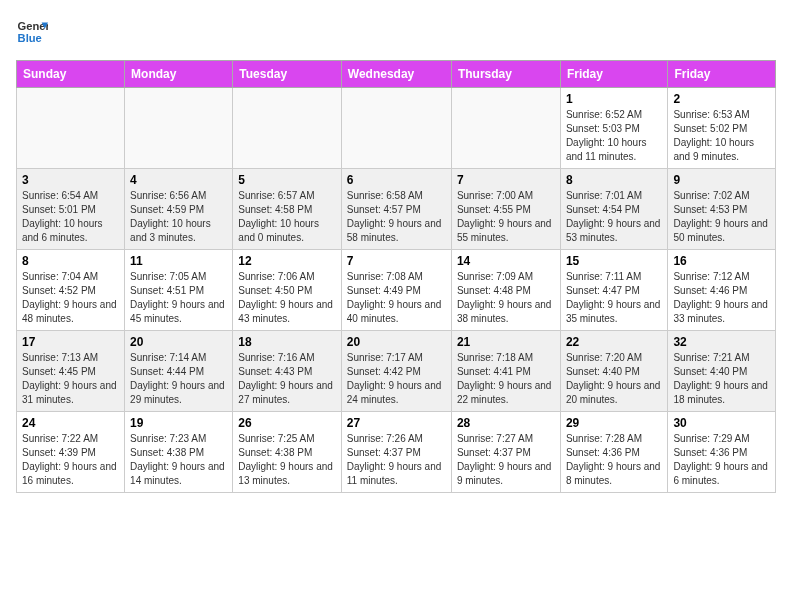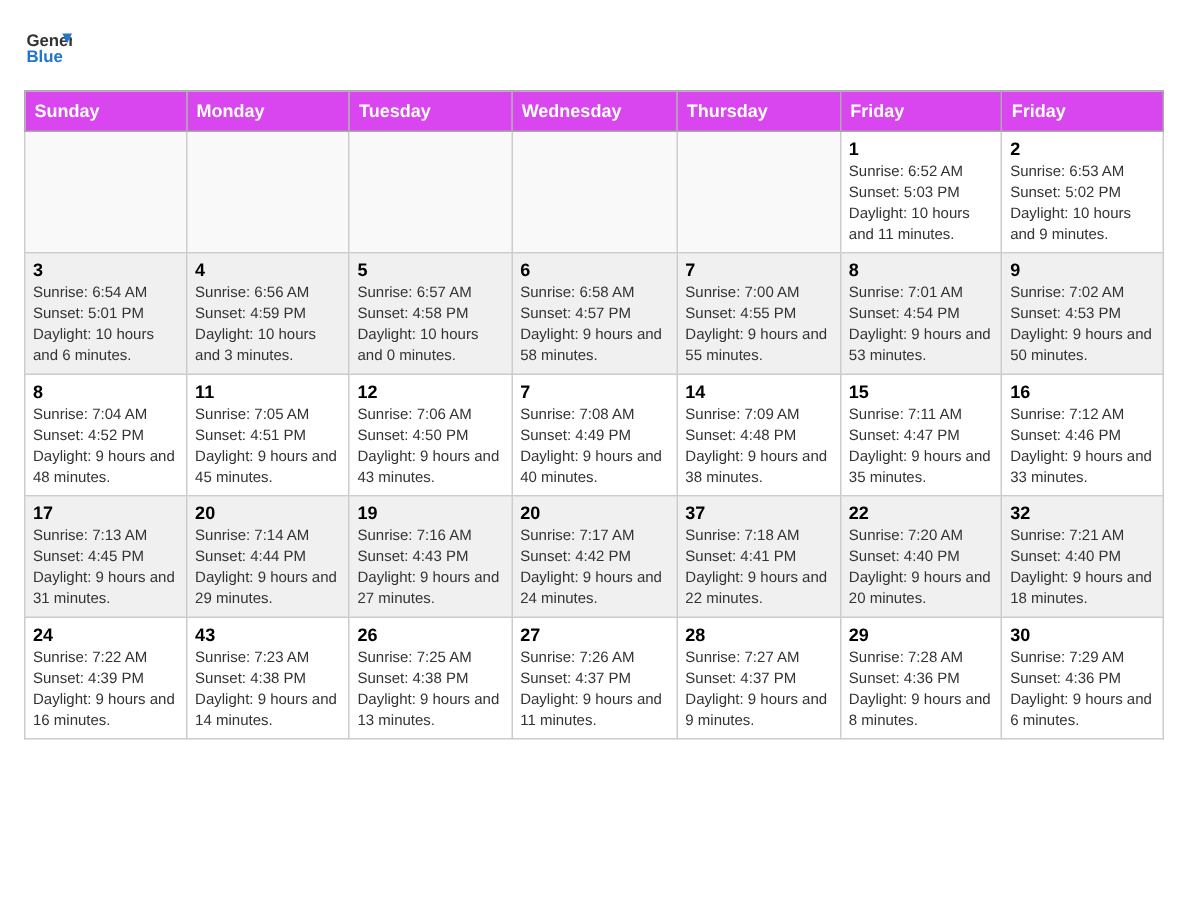--- a/index.html
+++ b/index.html
@@ -183,47 +183,47 @@
       <tr>
         <td class="shaded">
           <span class="day-number">17</span>
           <div class="day-info">Sunrise: 7:13 AM<br>Sunset: 4:45 PM<br>Daylight: 9 hours and 31 minutes.</div>
         </td>
         <td class="shaded">
           <span class="day-number">20</span>
           <div class="day-info">Sunrise: 7:14 AM<br>Sunset: 4:44 PM<br>Daylight: 9 hours and 29 minutes.</div>
         </td>
         <td class="shaded">
-          <span class="day-number">19</span>
+          <span class="day-number">18</span>
           <div class="day-info">Sunrise: 7:16 AM<br>Sunset: 4:43 PM<br>Daylight: 9 hours and 27 minutes.</div>
         </td>
         <td class="shaded">
           <span class="day-number">20</span>
           <div class="day-info">Sunrise: 7:17 AM<br>Sunset: 4:42 PM<br>Daylight: 9 hours and 24 minutes.</div>
         </td>
         <td class="shaded">
-          <span class="day-number">37</span>
+          <span class="day-number">21</span>
           <div class="day-info">Sunrise: 7:18 AM<br>Sunset: 4:41 PM<br>Daylight: 9 hours and 22 minutes.</div>
         </td>
         <td class="shaded">
           <span class="day-number">22</span>
           <div class="day-info">Sunrise: 7:20 AM<br>Sunset: 4:40 PM<br>Daylight: 9 hours and 20 minutes.</div>
         </td>
         <td class="shaded">
           <span class="day-number">32</span>
           <div class="day-info">Sunrise: 7:21 AM<br>Sunset: 4:40 PM<br>Daylight: 9 hours and 18 minutes.</div>
         </td>
       </tr>
       <tr>
         <td>
           <span class="day-number">24</span>
           <div class="day-info">Sunrise: 7:22 AM<br>Sunset: 4:39 PM<br>Daylight: 9 hours and 16 minutes.</div>
         </td>
         <td>
-          <span class="day-number">43</span>
+          <span class="day-number">19</span>
           <div class="day-info">Sunrise: 7:23 AM<br>Sunset: 4:38 PM<br>Daylight: 9 hours and 14 minutes.</div>
         </td>
         <td>
           <span class="day-number">26</span>
           <div class="day-info">Sunrise: 7:25 AM<br>Sunset: 4:38 PM<br>Daylight: 9 hours and 13 minutes.</div>
         </td>
         <td>
           <span class="day-number">27</span>
           <div class="day-info">Sunrise: 7:26 AM<br>Sunset: 4:37 PM<br>Daylight: 9 hours and 11 minutes.</div>
         </td>

